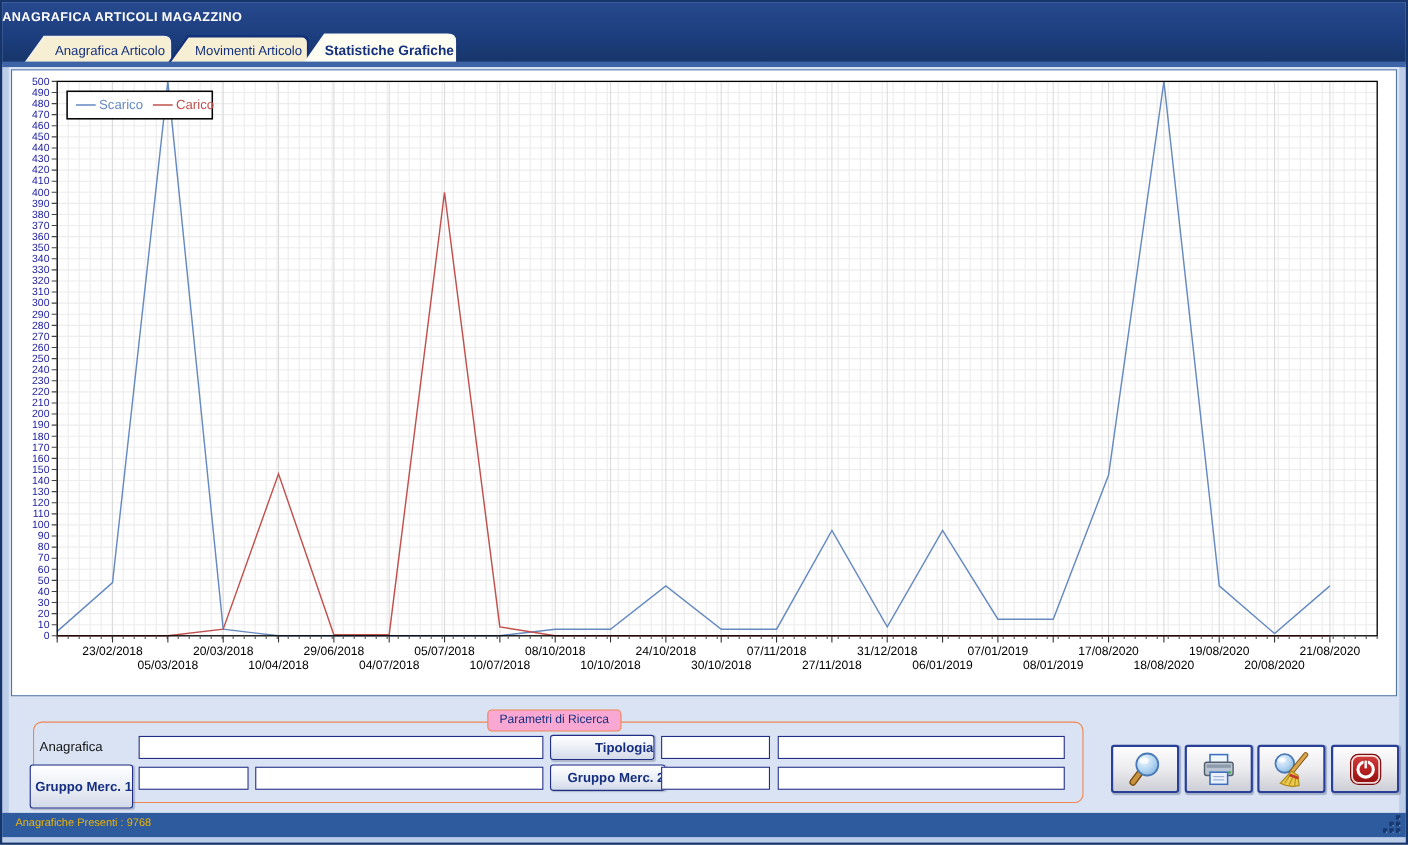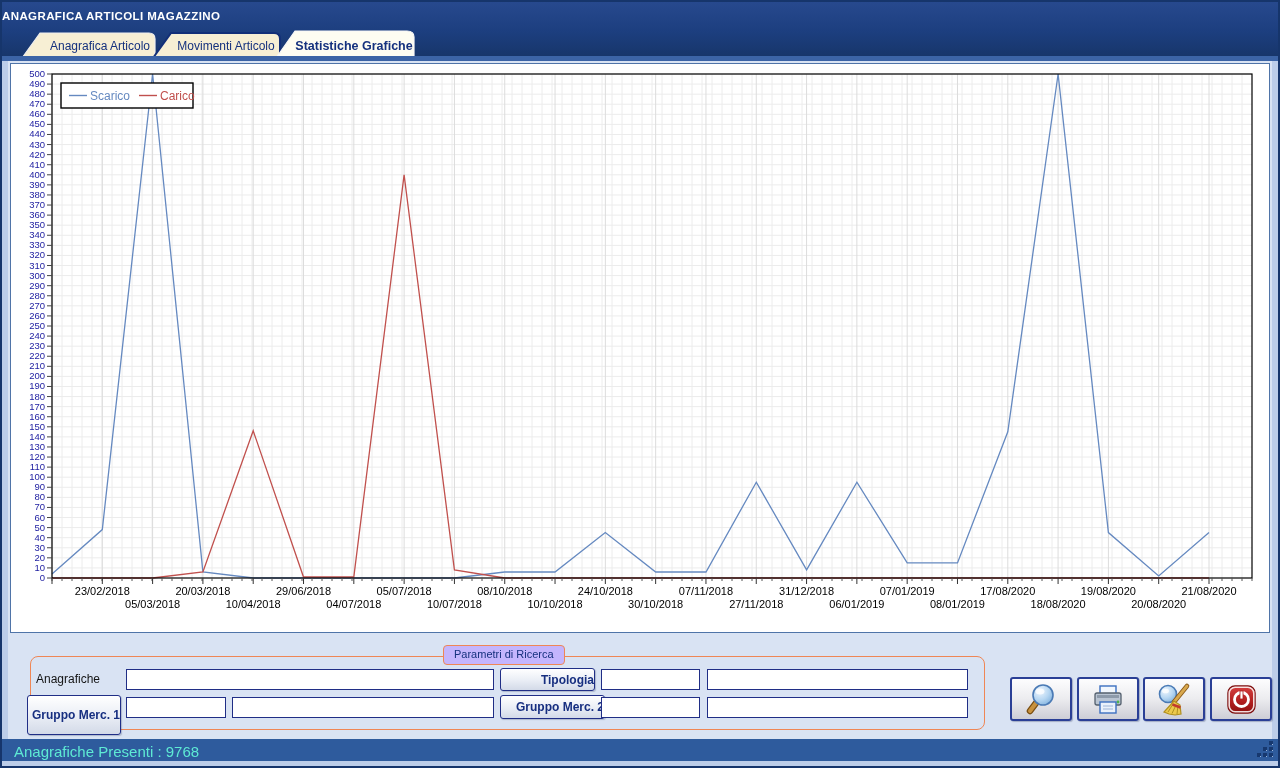--- a/index.html
+++ b/index.html
@@ -11,34 +11,34 @@
   .titlebar-text { position:absolute; left:0; top:8px; width:100%; 
                    color:#ffffff; font-size:11.5px; font-weight:bold; letter-spacing:0.4px; }
   .tabsvg { position:absolute; left:8px; top:30px; }
   .topline { position:absolute; left:2px; top:56px; width:1276px; height:5px; background:#3c64a6; }
   .content { position:absolute; left:8px; top:61px; width:1264px; height:678px; background:#d9e3f3; }
   .chart-panel { position:absolute; left:10px; top:63px; width:1260px; height:570px;
                  background:#ffffff; border:1px solid #4f74a8; }
   .params-group { position:absolute; left:30px; top:656px; width:955px; height:74px;
                   border:1px solid #ef8655; border-radius:8px; }
   .params-title { position:absolute; left:443px; top:645px; height:19px; padding:2px 10px 16px 10px;
-                  background:#c4b5fd; border:1px solid #ef8655; border-radius:4px;
+                  background:#f9a8d4; border:1px solid #ef8655; border-radius:4px;
                   color:#16317e; font-size:11px; }
   .field-label { position:absolute; color:#141414; font-size:12px; }
   .tin { position:absolute; height:21px; background:#ffffff; border:1.5px solid #202e86; font-size:12px; padding:0 4px; color:#111; }
   .pbtn { position:absolute; height:23px; border:1.5px solid #202e86; border-radius:3px;
           background:linear-gradient(180deg,#ffffff,#e9edf5 55%,#d3dae8);
           color:#172f80; font-size:12px; font-weight:bold; font-family:"Liberation Sans",sans-serif;
           box-shadow:1px 1px 1px rgba(40,50,90,0.25); cursor:pointer;text-align:right; }
   .abtn { position:absolute; top:677px; width:62px; height:44px; border:2px solid #2a3f96; border-radius:3px;
           background:linear-gradient(180deg,#fdfdfe 0%,#ececef 50%,#cdced6 100%);
           box-shadow:1px 1px 1px rgba(40,50,90,0.3); cursor:pointer; padding:0; }
   .abtn svg { display:block; margin:2px auto 0 auto; }
   .statusbar { position:absolute; left:2px; top:739px; width:1276px; height:22px; background:#2e5b9d; }
-  .statusbar span { position:absolute; left:12px; top:4px; color:#5eead4; font-size:15px; }
+  .statusbar span { position:absolute; left:12px; top:4px; color:#eab308; font-size:10px; }
   .grip { position:absolute; right:4px; bottom:3px; }
 </style>
 </head>
 <body>
 
 <div class="frame"></div>
 
 <div class="titlezone">
   <div class="titlebar-text">ANAGRAFICA ARTICOLI MAGAZZINO</div>
 </div>
@@ -535,21 +535,21 @@
         <text x="79" y="35.5" font-size="12" fill="#6589c0" font-family="&quot;Liberation Sans&quot;,sans-serif">Scarico</text>
         <line x1="128" y1="31.5" x2="146" y2="31.5" stroke="#c0504d" stroke-width="1.4"></line>
         <text x="149" y="35.5" font-size="12" fill="#c0504d" font-family="&quot;Liberation Sans&quot;,sans-serif">Carico</text>
       </g>
     </svg>
 </div>
 
 <div class="params-group"></div>
 <div class="params-title">Parametri di Ricerca</div>
 
-<span class="field-label" style="left:36px; top:672px;">Anagrafiche</span>
+<span class="field-label" style="left:36px; top:672px;">Anagrafica</span>
 <input class="tin" style="left: 126px; top: 669px; width: 368px;" value="">
 <button class="pbtn" style="left:500px; top:668px; width:95px;"><span>Tipologia</span></button>
 <input class="tin" style="left: 601px; top: 669px; width: 99px;" value="">
 <input class="tin" style="left: 707px; top: 669px; width: 261px;" value="">
 
 <button class="pbtn" style="left:27px; top:695px; width:94px; height:40px;"><span>Gruppo Merc. 1</span></button>
 <input class="tin" style="left: 126px; top: 697px; width: 100px;" value="">
 <input class="tin" style="left: 232px; top: 697px; width: 262px;" value="">
 <button class="pbtn" style="left:500px; top:695px; width:105px; height:24px;"><span>Gruppo Merc. 2</span></button>
 <input class="tin" style="left: 601px; top: 697px; width: 99px;" value="">

